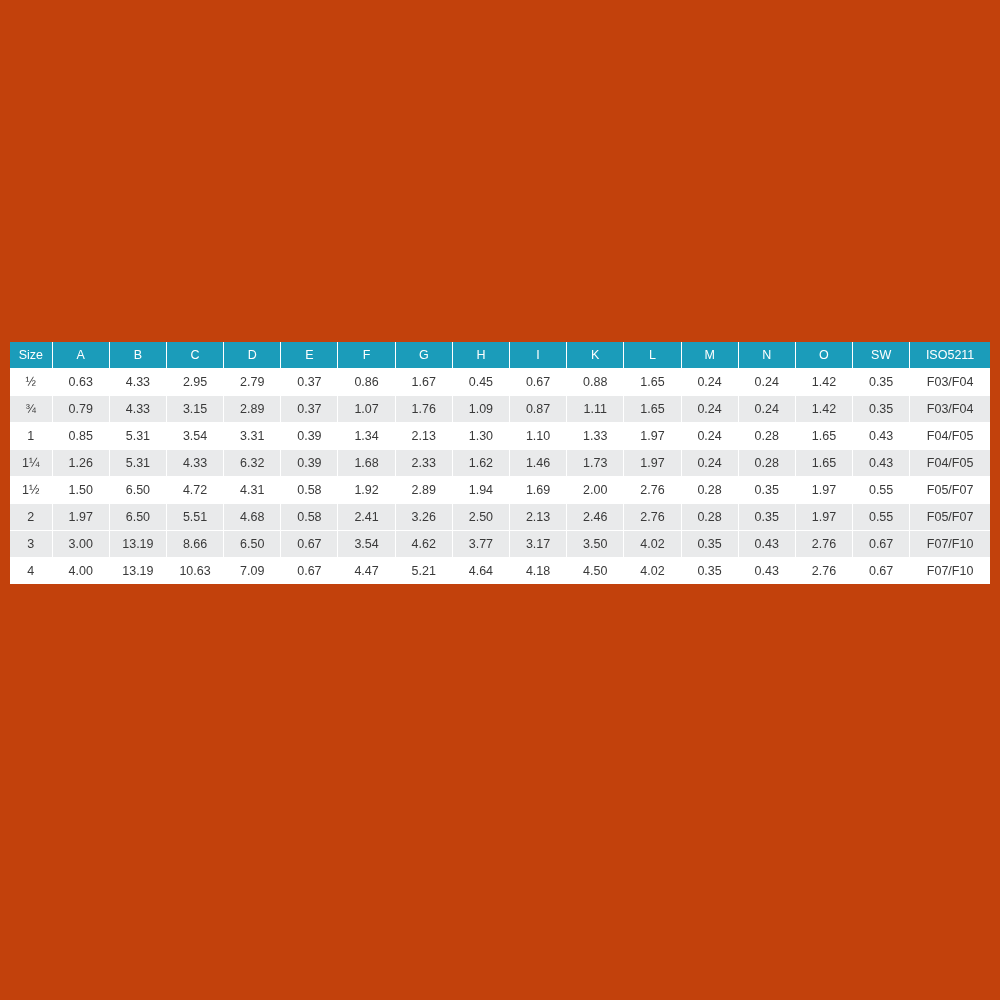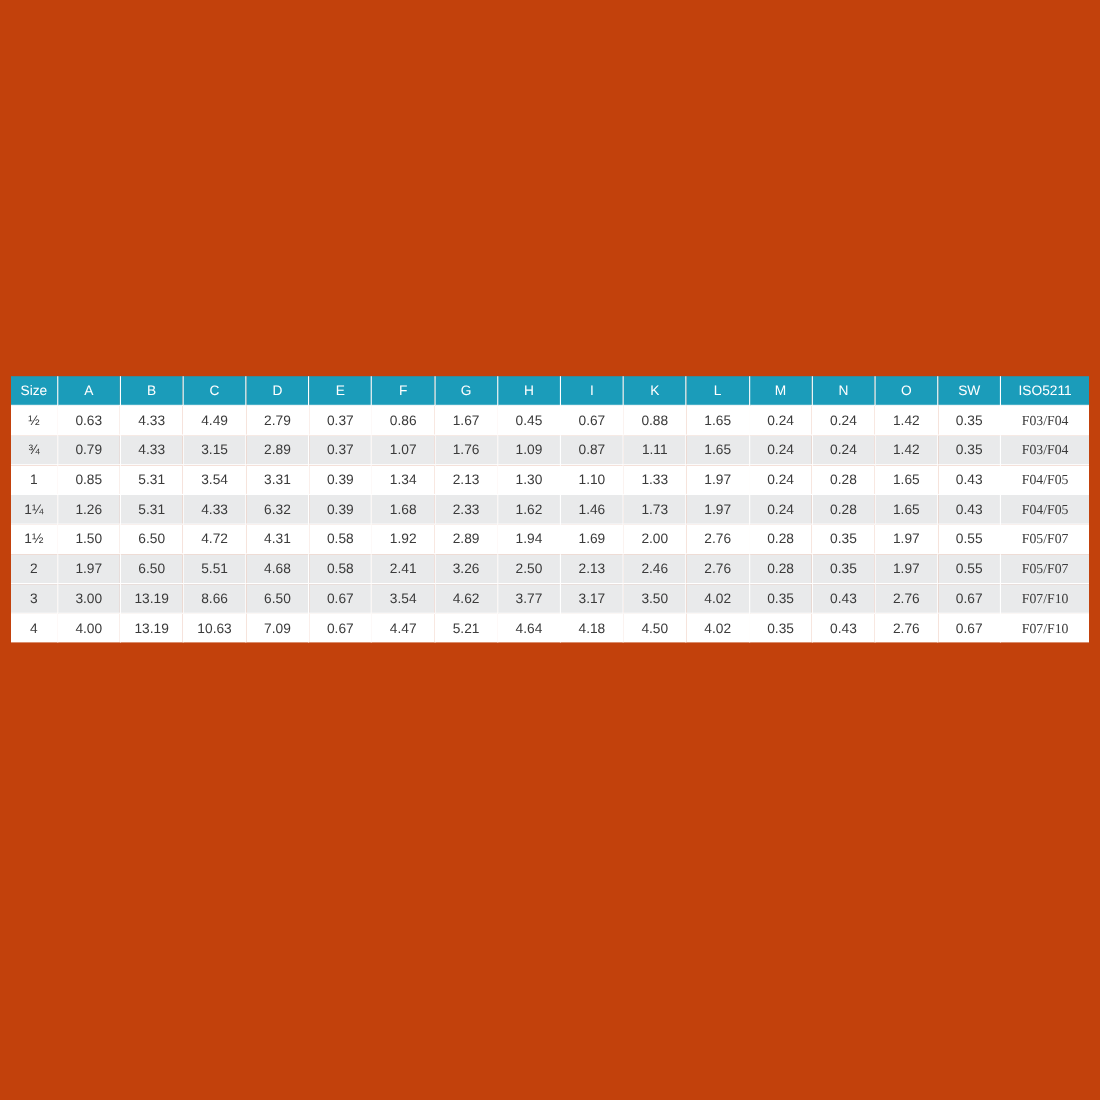--- a/index.html
+++ b/index.html
@@ -46,21 +46,20 @@
     color: #3a3a3a;
     height: 26px;
     text-align: center;
     border-right: 1px solid #ffffff;
     border-bottom: 1px solid #ffffff;
     padding: 0;
     background: #ffffff;
   }
   table.spec-table td:last-child {
     border-right: none;
-    font-family: Liberation Serif, serif;
   }
   table.spec-table tr.alt td {
     background: #e9eaeb;
   }
   table.spec-table tr:last-child td {
     border-bottom: none;
   }
   
   col.c-size { width: 42px; }
   col.c-std  { width: 57px; }
@@ -110,21 +109,21 @@
             <th>O</th>
             <th>SW</th>
             <th>ISO5211</th>
           </tr>
       </thead>
       <tbody>
           <tr>
             <td>½</td>
             <td>0.63</td>
             <td>4.33</td>
-            <td>4.49</td>
+            <td>2.95</td>
             <td>2.79</td>
             <td>0.37</td>
             <td>0.86</td>
             <td>1.67</td>
             <td>0.45</td>
             <td>0.67</td>
             <td>0.88</td>
             <td>1.65</td>
             <td>0.24</td>
             <td>0.24</td>

